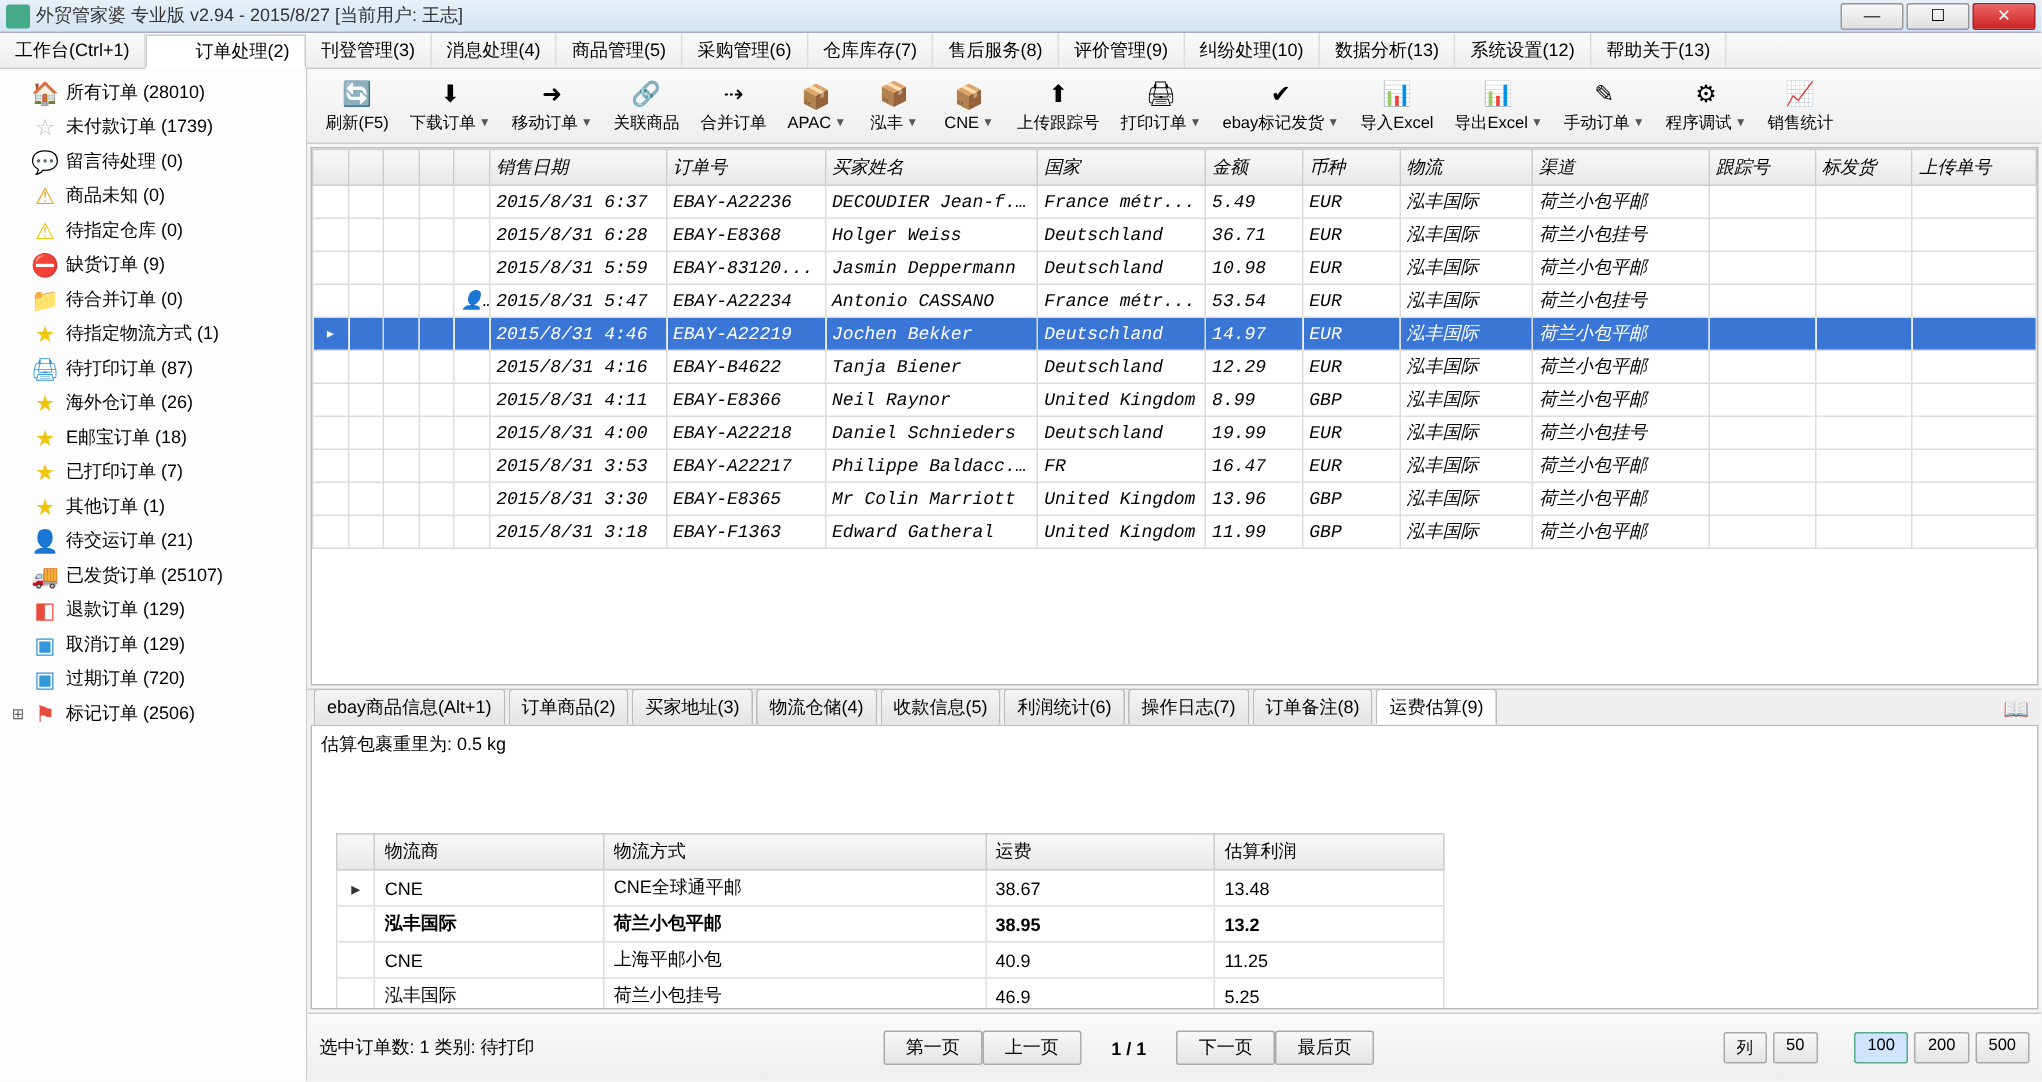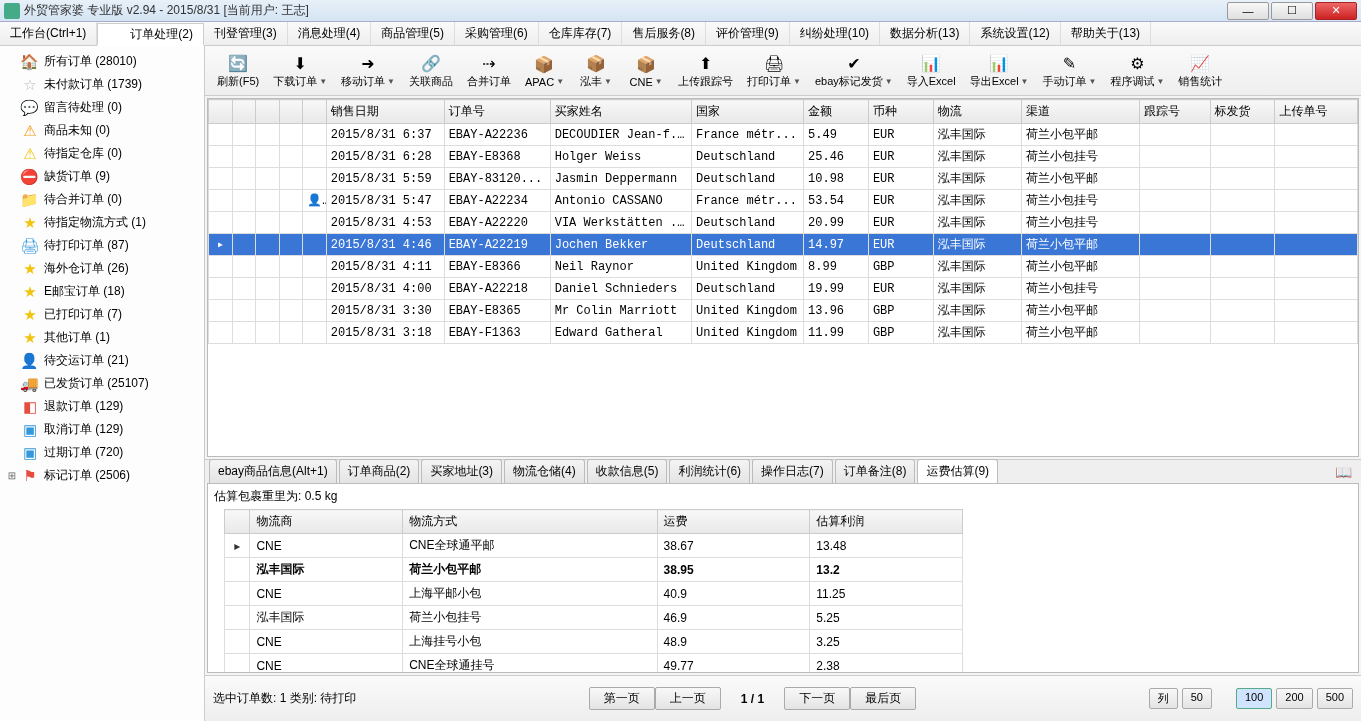--- a/index.html
+++ b/index.html
@@ -26,32 +26,32 @@
 
 .main { flex:1; display:flex; flex-direction:column; background:#f4f4f4; }
 
 .toolbar { height:50px; background:linear-gradient(#fafafa,#eee); border-bottom:1px solid #ccc; display:flex; align-items:center; padding:2px 6px; gap:2px; overflow:hidden; }
 .tbtn { display:flex; flex-direction:column; align-items:center; padding:2px 6px; min-width:48px; cursor:default; }
 .tbtn .tbicon { width:22px; height:22px; display:flex; align-items:center; justify-content:center; font-size:16px; }
 .tbtn .tblabel { font-size:11px; white-space:nowrap; display:flex; align-items:center; gap:2px; }
 .drop { font-size:8px; color:#555; }
 
 .gridwrap { flex:1; overflow:auto; background:#fff; margin:2px; border:1px solid #bbb; position:relative; }
-.grid { border-collapse:collapse; width:100%; table-layout:fixed; }
+.grid { border-collapse:collapse; width:100%; table-layout:fixed;font-style:italic; }
 .grid th { background:linear-gradient(#f8f8f8,#e8e8e8); border:1px solid #ccc; padding:3px 4px; font-weight:normal; text-align:left; font-size:12px; height:22px; overflow:hidden; white-space:nowrap; }
 .grid td { border:1px solid #ddd; padding:2px 4px; height:22px; font-family:"Courier New",monospace; font-size:12px; overflow:hidden; white-space:nowrap; text-overflow:ellipsis; }
 .grid tr.sel td { background:#3a76d6; color:#fff; }
 .rowmark { width:18px; text-align:center; color:#333; }
 
 .bottomtabs { height:24px; display:flex; align-items:flex-end; padding:0 4px; border-top:1px solid #ccc; background:#efefef; position:relative; }
 .btab { padding:3px 8px; border:1px solid #bbb; border-bottom:none; margin-right:2px; background:linear-gradient(#f4f4f4,#e4e4e4); font-size:12px; cursor:default; border-radius:3px 3px 0 0; }
 .btab.active { background:#fff; }
 .bookicon { position:absolute; right:8px; top:4px; font-size:14px; }
 
-.detailpane { flex:0 0 190px; display:flex; flex-direction:column; background:#fff; margin:0 2px 2px; border:1px solid #bbb; overflow:hidden; }
+.detailpane { flex:0 0 190px; display:flex; flex-direction:column; background:#fff; margin:0 2px 2px; border:1px solid #bbb; overflow:hidden;gap:46px; }
 .detailhead { padding:4px 6px; font-size:12px; }
 .detailgrid { border-collapse:collapse; width:739px; margin:0 16px; }
 .detailgrid th { background:linear-gradient(#f8f8f8,#e8e8e8); border:1px solid #ccc; padding:3px 6px; font-weight:normal; text-align:left; }
 .detailgrid td { border:1px solid #ddd; padding:3px 6px; font-family:SimSun,Arial; }
 .detailgrid tr.bold td { font-weight:bold; }
 
 .statusbar { height:46px; border-top:1px solid #ccc; background:linear-gradient(#fafafa,#eee); display:flex; align-items:center; padding:0 8px; font-size:12px; }
 .statusbar .sleft { flex:0 0 auto; }
 .statusbar .pager { flex:1; display:flex; justify-content:center; align-items:center; gap:0; }
 .pagebtn { padding:2px 14px; border:1px solid #aaa; background:linear-gradient(#f8f8f8,#e4e4e4); border-radius:2px; cursor:default; }
@@ -59,21 +59,21 @@
 .szbtn { padding:2px 8px; border:1px solid #aaa; background:linear-gradient(#f8f8f8,#e4e4e4); border-radius:2px; cursor:default; font-size:11px; }
 .szbtn.active { background:#d0e4ff; border-color:#5a8;margin-left:20px; }
 
 .c-home{color:#e67e22}.c-grey{color:#bbb}.c-blue{color:#3498db}.c-orange{color:#f39c12}.c-yellow{color:#f1c40f}.c-red{color:#e74c3c}.c-green{color:#27ae60}.c-brown{color:#cd853f}
 </style>
 </head>
 <body>
 
 <div class="titlebar">
   <div class="icon"></div>
-  <div class="title">外贸管家婆 专业版 v2.94 - 2015/8/31 [当前用户: 王志]</div>
+  <div class="title">外贸管家婆 专业版 v2.94 - 2015/8/27 [当前用户: 王志]</div>
   <div class="winbtns">
     <div class="winbtn">—</div>
     <div class="winbtn">☐</div>
     <div class="winbtn close">✕</div>
   </div>
 </div>
 
 <div class="menubar" id="menubar">
     <div class="menutab">工作台(Ctrl+1)</div>
     <div class="menutab active">订单处理(2)</div>
@@ -301,21 +301,21 @@
             <tr>
               <td style="text-align: center;"></td>
               <td style="text-align: center;"></td>
               <td style="text-align: center;"></td>
               <td style="text-align: center;"></td>
               <td style="text-align: center;"></td>
               <td>2015/8/31 6:28</td>
               <td>EBAY-E8368</td>
               <td>Holger Weiss</td>
               <td>Deutschland</td>
-              <td>25.46</td>
+              <td>36.71</td>
               <td>EUR</td>
               <td>泓丰国际</td>
               <td>荷兰小包挂号</td>
               <td></td>
               <td></td>
               <td></td>
             </tr>
             <tr>
               <td style="text-align: center;"></td>
               <td style="text-align: center;"></td>
@@ -345,49 +345,49 @@
               <td>Antonio CASSANO</td>
               <td>France métr...</td>
               <td>53.54</td>
               <td>EUR</td>
               <td>泓丰国际</td>
               <td>荷兰小包挂号</td>
               <td></td>
               <td></td>
               <td></td>
             </tr>
-            <tr>
-              <td style="text-align: center;"></td>
-              <td style="text-align: center;"></td>
-              <td style="text-align: center;"></td>
-              <td style="text-align: center;"></td>
-              <td style="text-align: center;"></td>
-              <td>2015/8/31 4:53</td>
-              <td>EBAY-A22220</td>
-              <td>VIA Werkstätten ...</td>
-              <td>Deutschland</td>
-              <td>20.99</td>
-              <td>EUR</td>
-              <td>泓丰国际</td>
-              <td>荷兰小包挂号</td>
-              <td></td>
-              <td></td>
-              <td></td>
-            </tr>
             <tr class="sel">
               <td style="text-align: center;">▸</td>
               <td style="text-align: center;"></td>
               <td style="text-align: center;"></td>
               <td style="text-align: center;"></td>
               <td style="text-align: center;"></td>
               <td>2015/8/31 4:46</td>
               <td>EBAY-A22219</td>
               <td>Jochen Bekker</td>
               <td>Deutschland</td>
               <td>14.97</td>
+              <td>EUR</td>
+              <td>泓丰国际</td>
+              <td>荷兰小包平邮</td>
+              <td></td>
+              <td></td>
+              <td></td>
+            </tr>
+            <tr>
+              <td style="text-align: center;"></td>
+              <td style="text-align: center;"></td>
+              <td style="text-align: center;"></td>
+              <td style="text-align: center;"></td>
+              <td style="text-align: center;"></td>
+              <td>2015/8/31 4:16</td>
+              <td>EBAY-B4622</td>
+              <td>Tanja Biener</td>
+              <td>Deutschland</td>
+              <td>12.29</td>
               <td>EUR</td>
               <td>泓丰国际</td>
               <td>荷兰小包平邮</td>
               <td></td>
               <td></td>
               <td></td>
             </tr>
             <tr>
               <td style="text-align: center;"></td>
               <td style="text-align: center;"></td>
@@ -413,20 +413,38 @@
               <td style="text-align: center;"></td>
               <td style="text-align: center;"></td>
               <td>2015/8/31 4:00</td>
               <td>EBAY-A22218</td>
               <td>Daniel Schnieders</td>
               <td>Deutschland</td>
               <td>19.99</td>
               <td>EUR</td>
               <td>泓丰国际</td>
               <td>荷兰小包挂号</td>
+              <td></td>
+              <td></td>
+              <td></td>
+            </tr>
+            <tr>
+              <td style="text-align: center;"></td>
+              <td style="text-align: center;"></td>
+              <td style="text-align: center;"></td>
+              <td style="text-align: center;"></td>
+              <td style="text-align: center;"></td>
+              <td>2015/8/31 3:53</td>
+              <td>EBAY-A22217</td>
+              <td>Philippe Baldacc...</td>
+              <td>FR</td>
+              <td>16.47</td>
+              <td>EUR</td>
+              <td>泓丰国际</td>
+              <td>荷兰小包平邮</td>
               <td></td>
               <td></td>
               <td></td>
             </tr>
             <tr>
               <td style="text-align: center;"></td>
               <td style="text-align: center;"></td>
               <td style="text-align: center;"></td>
               <td style="text-align: center;"></td>
               <td style="text-align: center;"></td>

